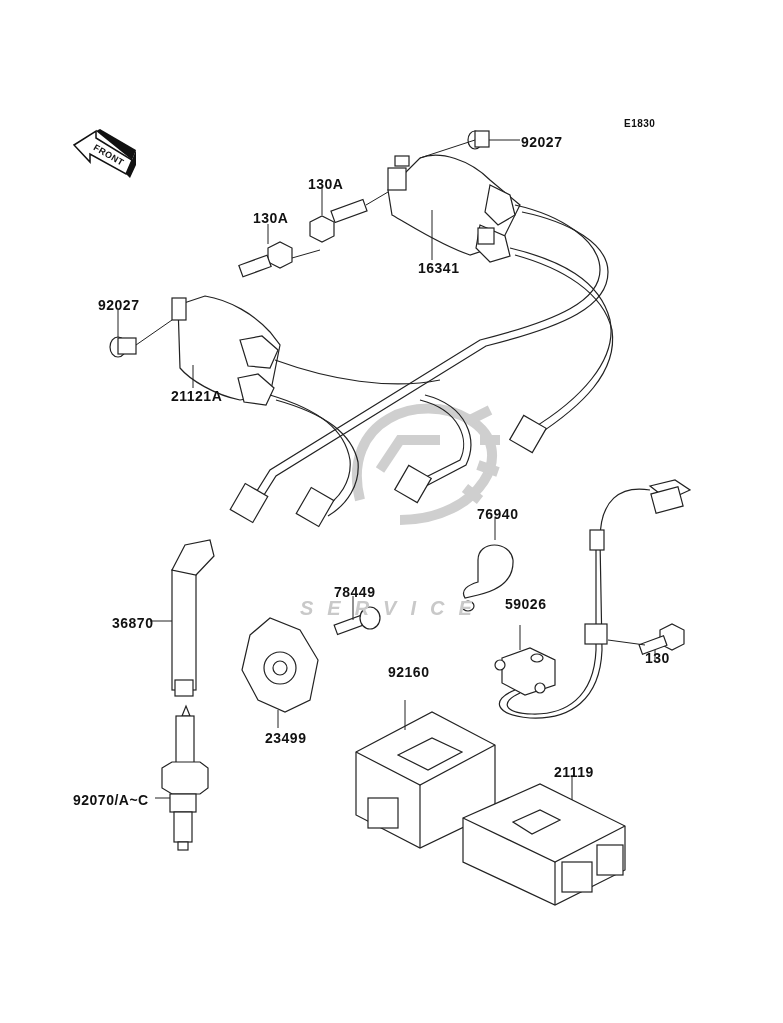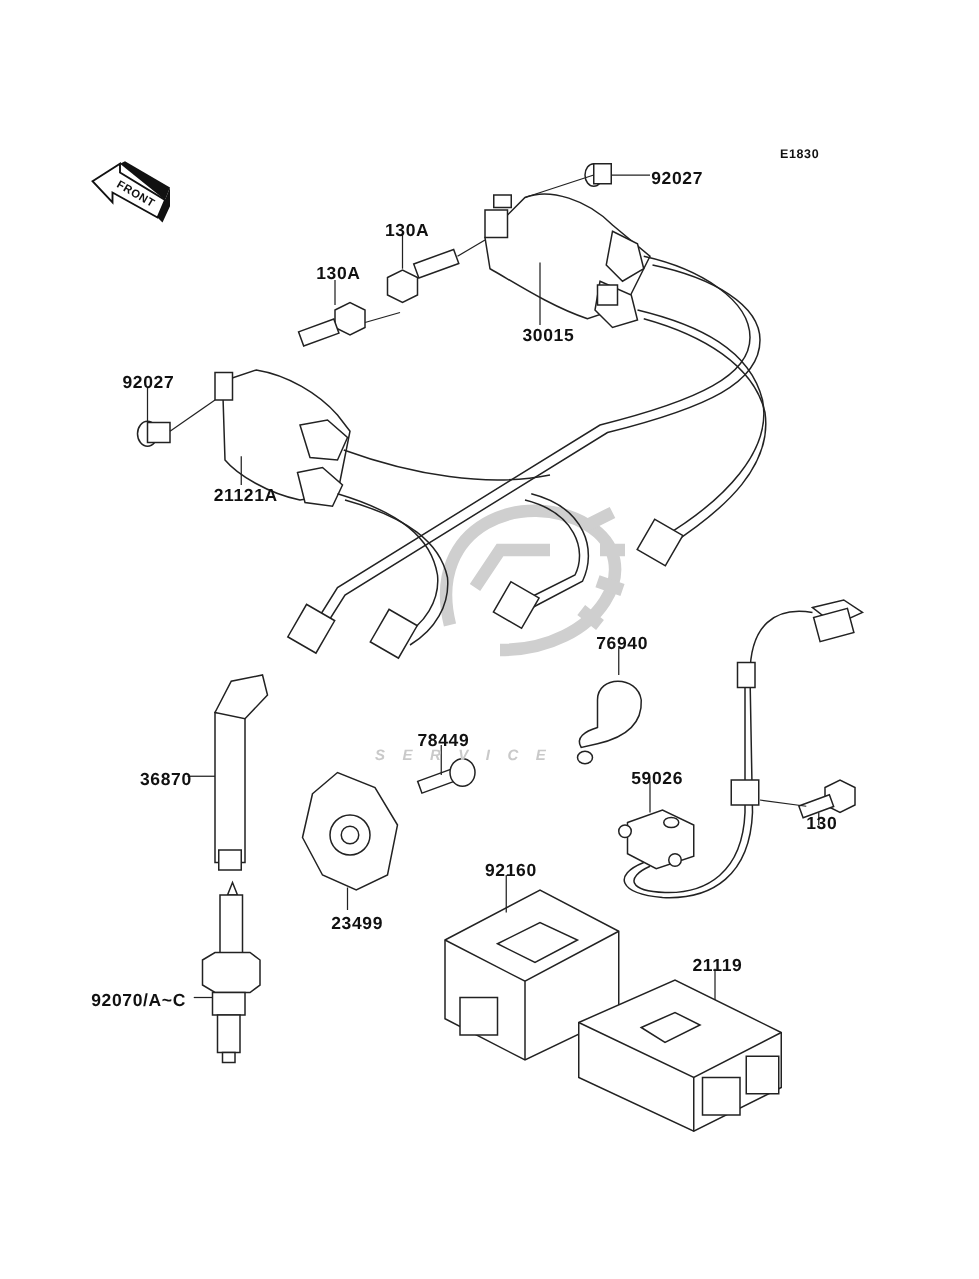--- a/index.html
+++ b/index.html
@@ -6,21 +6,21 @@
   body { width: 783px; height: 1023px; position: relative; overflow: hidden;
          font-family: "Liberation Sans", sans-serif; }
   .canvas { position: absolute; left: 0; top: 0; width: 783px; height: 1023px; }
   .lbl { position: absolute; font-family: "Liberation Sans", sans-serif; font-weight: bold;
          font-size: 14px; color: #111; letter-spacing: 0.5px; white-space: nowrap; }
   .code { position: absolute; left: 624px; top: 118px; font-size: 10px; font-weight: bold;
           color: #111; font-family: "Liberation Sans", sans-serif; letter-spacing: 0.5px; }
   .wm-text { position: absolute; left: 255px; top: 522px; font-size: 64px; font-weight: bold;
              font-style: italic; color: #c9c9c9; font-family: "Liberation Sans", sans-serif;
              letter-spacing: -1px; }
-  .wm-sub { position: absolute; left: 300px; top: 597px; font-size: 12px; font-weight: bold;
+  .wm-sub { position: absolute; left: 300px; top: 597px; font-size: 20px; font-weight: bold;
             font-style: italic; color: #c9c9c9; letter-spacing: 14px;
             font-family: "Liberation Sans", sans-serif; }
   svg .ln { fill: none; stroke: #222; stroke-width: 1.2; }
   svg .pt { fill: #fff; stroke: #222; stroke-width: 1.2; }
   svg .leader { stroke: #222; stroke-width: 1; fill: none; }
   svg .wm { fill: none; stroke: #cfcfcf; stroke-width: 10; }
 </style>
 </head>
 <body>
 
@@ -182,26 +182,26 @@
 
   <div class="wm-sub">SERVICE</div>
 
   <div class="code">E1830</div>
 
   <div class="lbl" style="left:92px;top:150px;font-size:9px;transform:rotate(30deg);color:#111;">FRONT</div>
 
   <div class="lbl" style="left:521px;top:134px">92027</div>
   <div class="lbl" style="left:308px;top:176px">130A</div>
   <div class="lbl" style="left:253px;top:210px">130A</div>
-  <div class="lbl" style="left:418px;top:260px">30015</div>
+  <div class="lbl" style="left:418px;top:260px">16341</div>
   <div class="lbl" style="left:98px;top:297px">92027</div>
   <div class="lbl" style="left:171px;top:388px">21121A</div>
   <div class="lbl" style="left:477px;top:506px">76940</div>
   <div class="lbl" style="left:334px;top:584px">78449</div>
   <div class="lbl" style="left:112px;top:615px">36870</div>
-  <div class="lbl" style="left:505px;top:614px">59026</div>
+  <div class="lbl" style="left:505px;top:596px">59026</div>
   <div class="lbl" style="left:645px;top:650px">130</div>
   <div class="lbl" style="left:265px;top:730px">23499</div>
-  <div class="lbl" style="left:388px;top:688px">92160</div>
+  <div class="lbl" style="left:388px;top:664px">92160</div>
   <div class="lbl" style="left:554px;top:764px">21119</div>
   <div class="lbl" style="left:73px;top:792px">92070/A~C</div>
 
 </div>
 
 </body></html>

